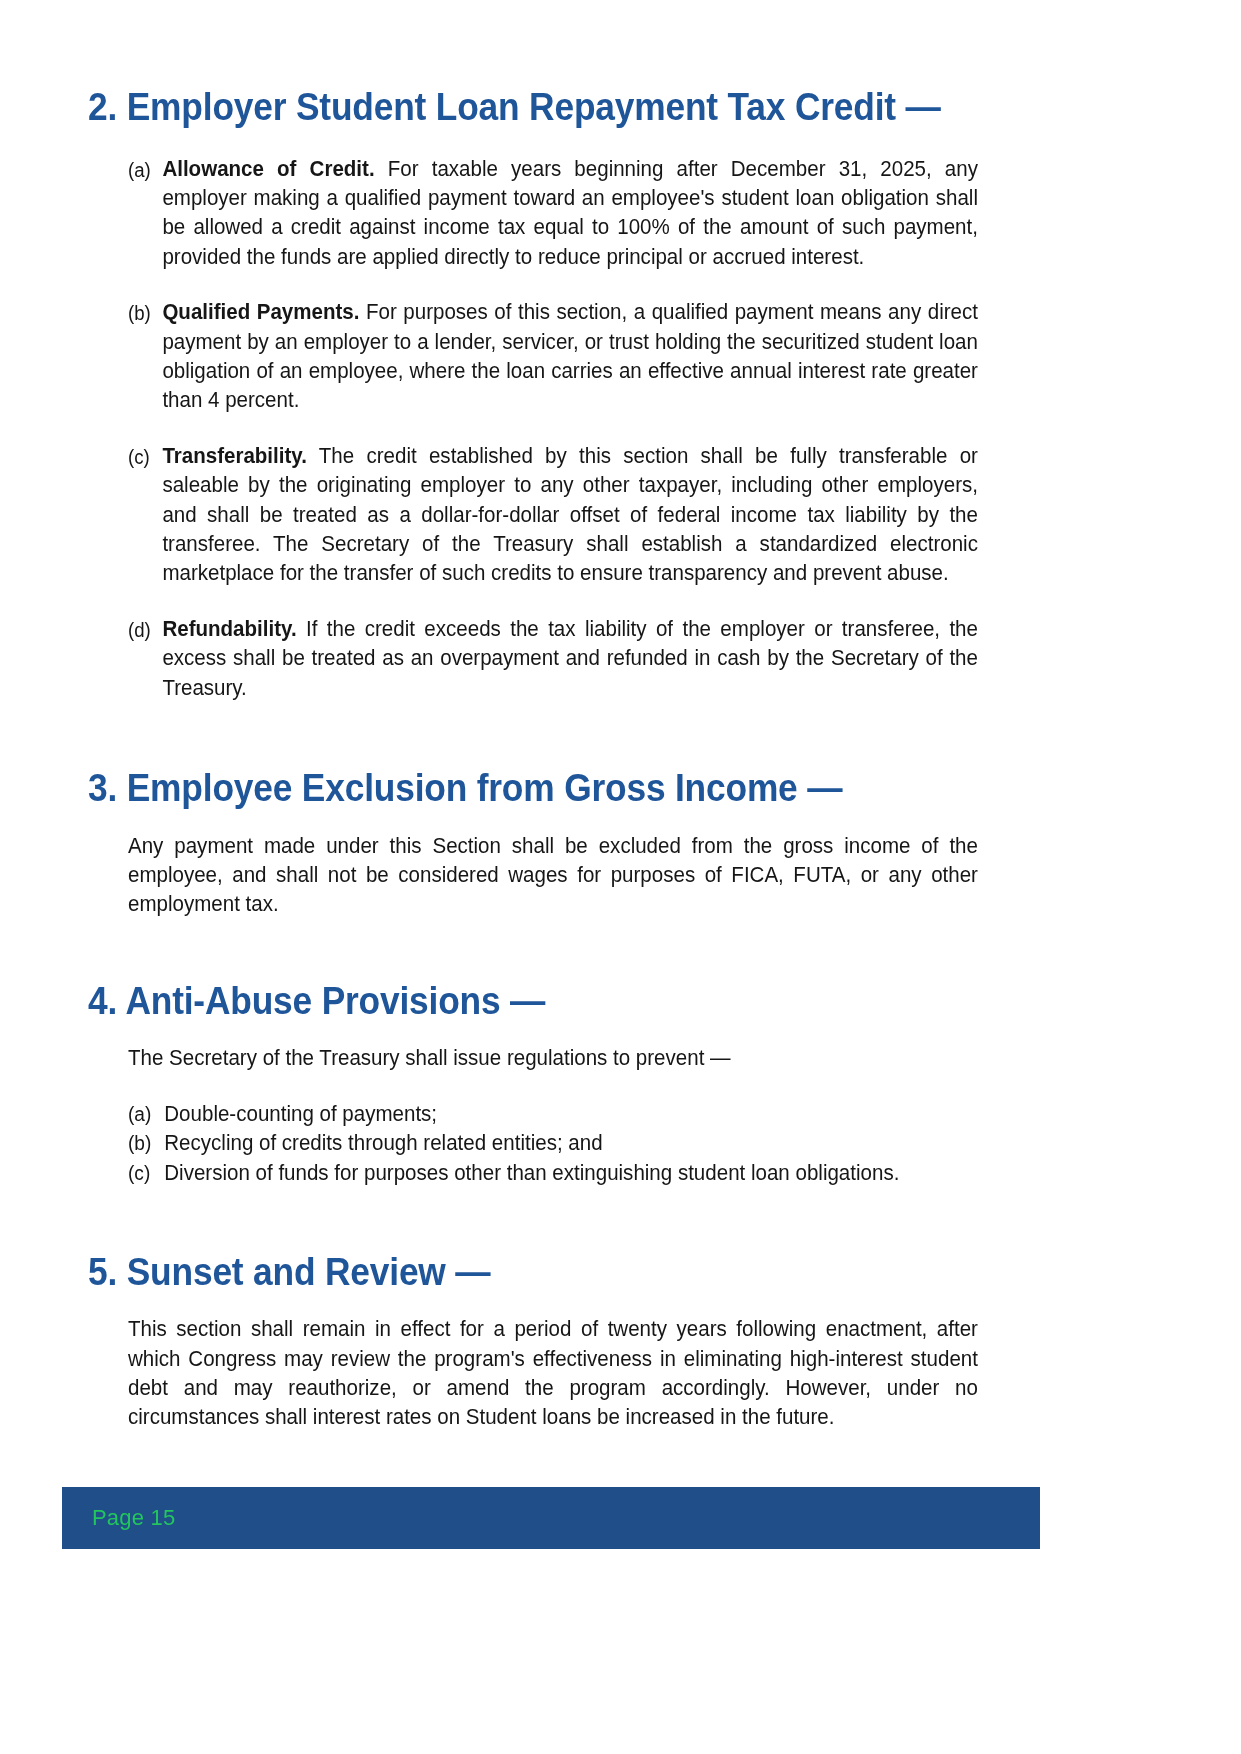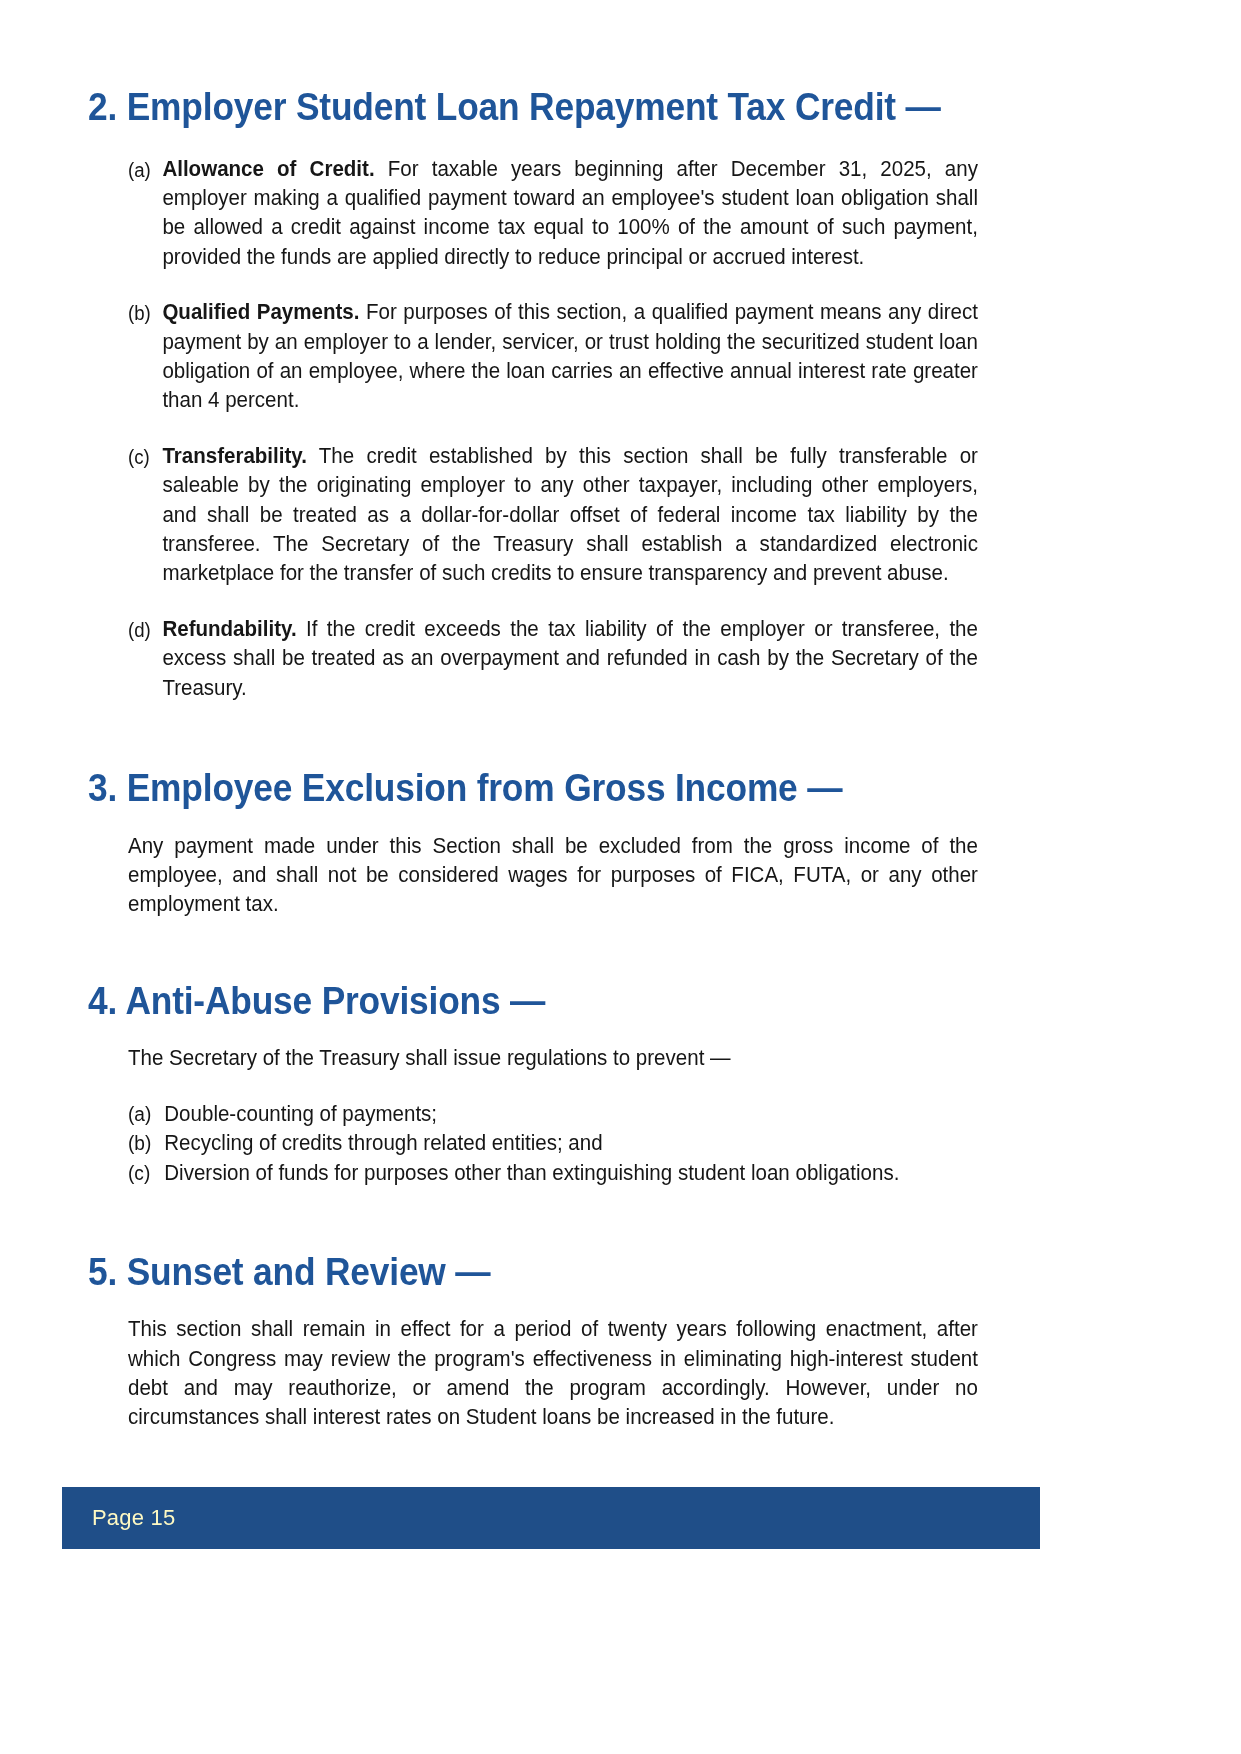--- a/index.html
+++ b/index.html
@@ -122,21 +122,21 @@
     height: 62px;
     background: #1F4E88;
   }
   .footer-label {
     position: absolute;
     left: 30px;
     top: 0;
     height: 62px;
     display: flex;
     align-items: center;
-    color: #fef9c3;
+    color: #22c55e;
     font-size: 22px;
     letter-spacing: 0.2px;
   }
 </style>
 </head>
 <body>
 
 <div class="page">
 
   <div class="content">

